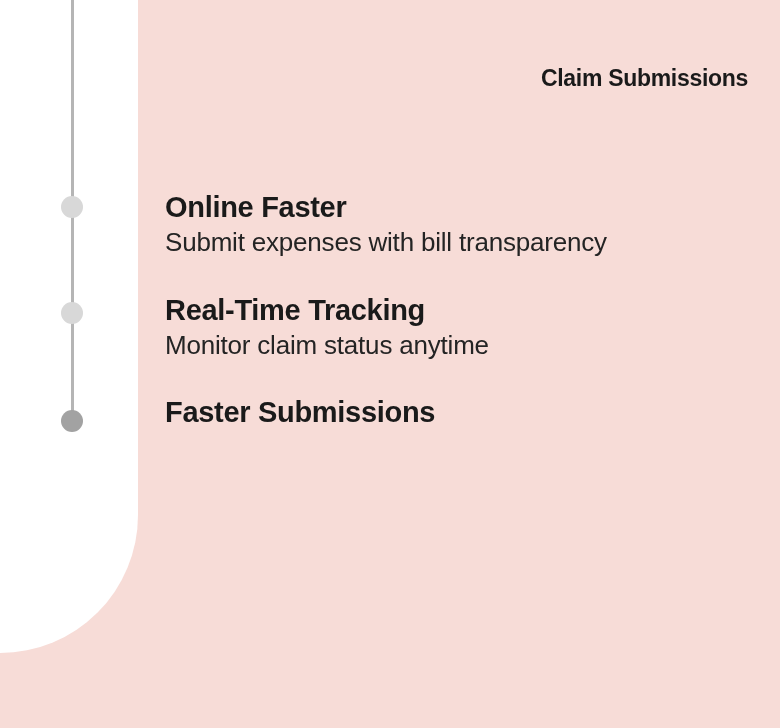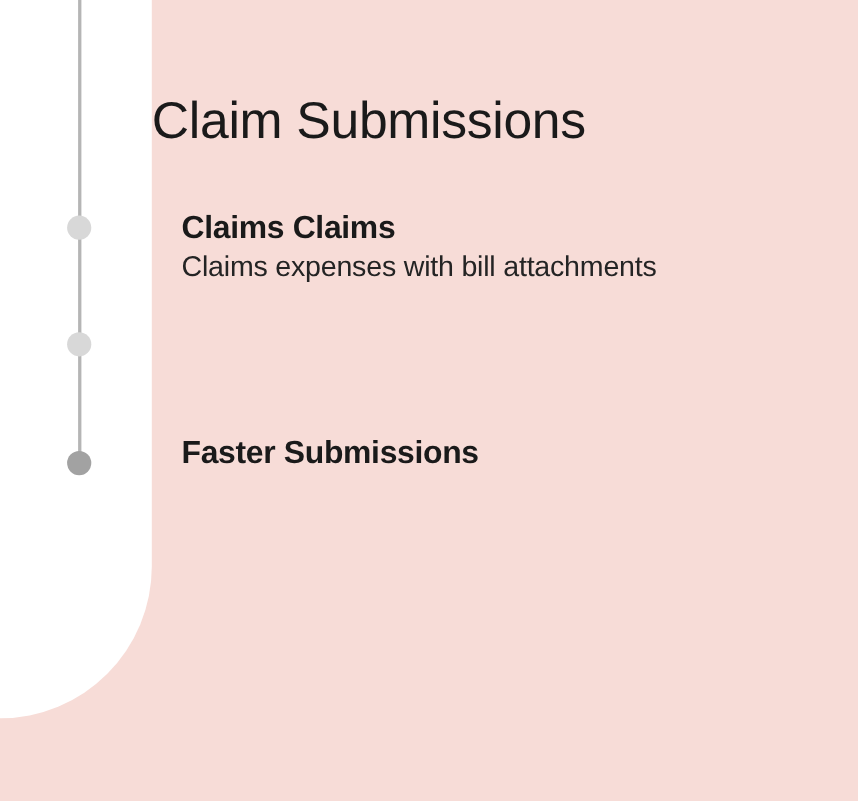--- a/index.html
+++ b/index.html
@@ -46,23 +46,23 @@
   .dot--light { background: var(--dot-inactive, #d8d8d8); }
   .dot--dark  { background: var(--dot-active, #a2a2a2); }
   .dot-1 { top: 196px; }
   .dot-2 { top: 302px; }
   .dot-3 { top: 410px; }
   .slide-title {
     position: absolute;
     left: 138px;
     top: 50px;
     width: 610px;
-    text-align: left;
-    font-size: 47px;
-    font-weight: 400;
+    text-align: right;
+    font-size: 23px;
+    font-weight: 700;
     letter-spacing: -0.3px;
     color: var(--text-primary, #1a1a1a);
   }
   .timeline-item {
     position: absolute;
     left: 165px;
     width: 560px;
   }
   .item-1 { top: 191px; }
   .item-2 { top: 294px; }
@@ -93,22 +93,26 @@
 
   <div class="timeline-line"></div>
 
   <div class="dot dot--light dot-1"></div>
   <div class="dot dot--light dot-2"></div>
   <div class="dot dot--dark dot-3"></div>
 
   <h1 class="slide-title">Claim Submissions</h1>
 
   <div class="timeline-item item-1">
-    <h2>Claims Claims</h2>
-    <p>Claims expenses with bill attachments</p>
+    <h2>Online Faster</h2>
+    <p>Submit expenses with bill transparency</p>
   </div>
 
+  <div class="timeline-item item-2">
+    <h2>Real-Time Tracking</h2>
+    <p>Monitor claim status anytime</p>
+  </div>
 
   <div class="timeline-item item-3">
     <h2>Faster Submissions</h2>
   </div>
 
 </div>
 
 </body></html>

